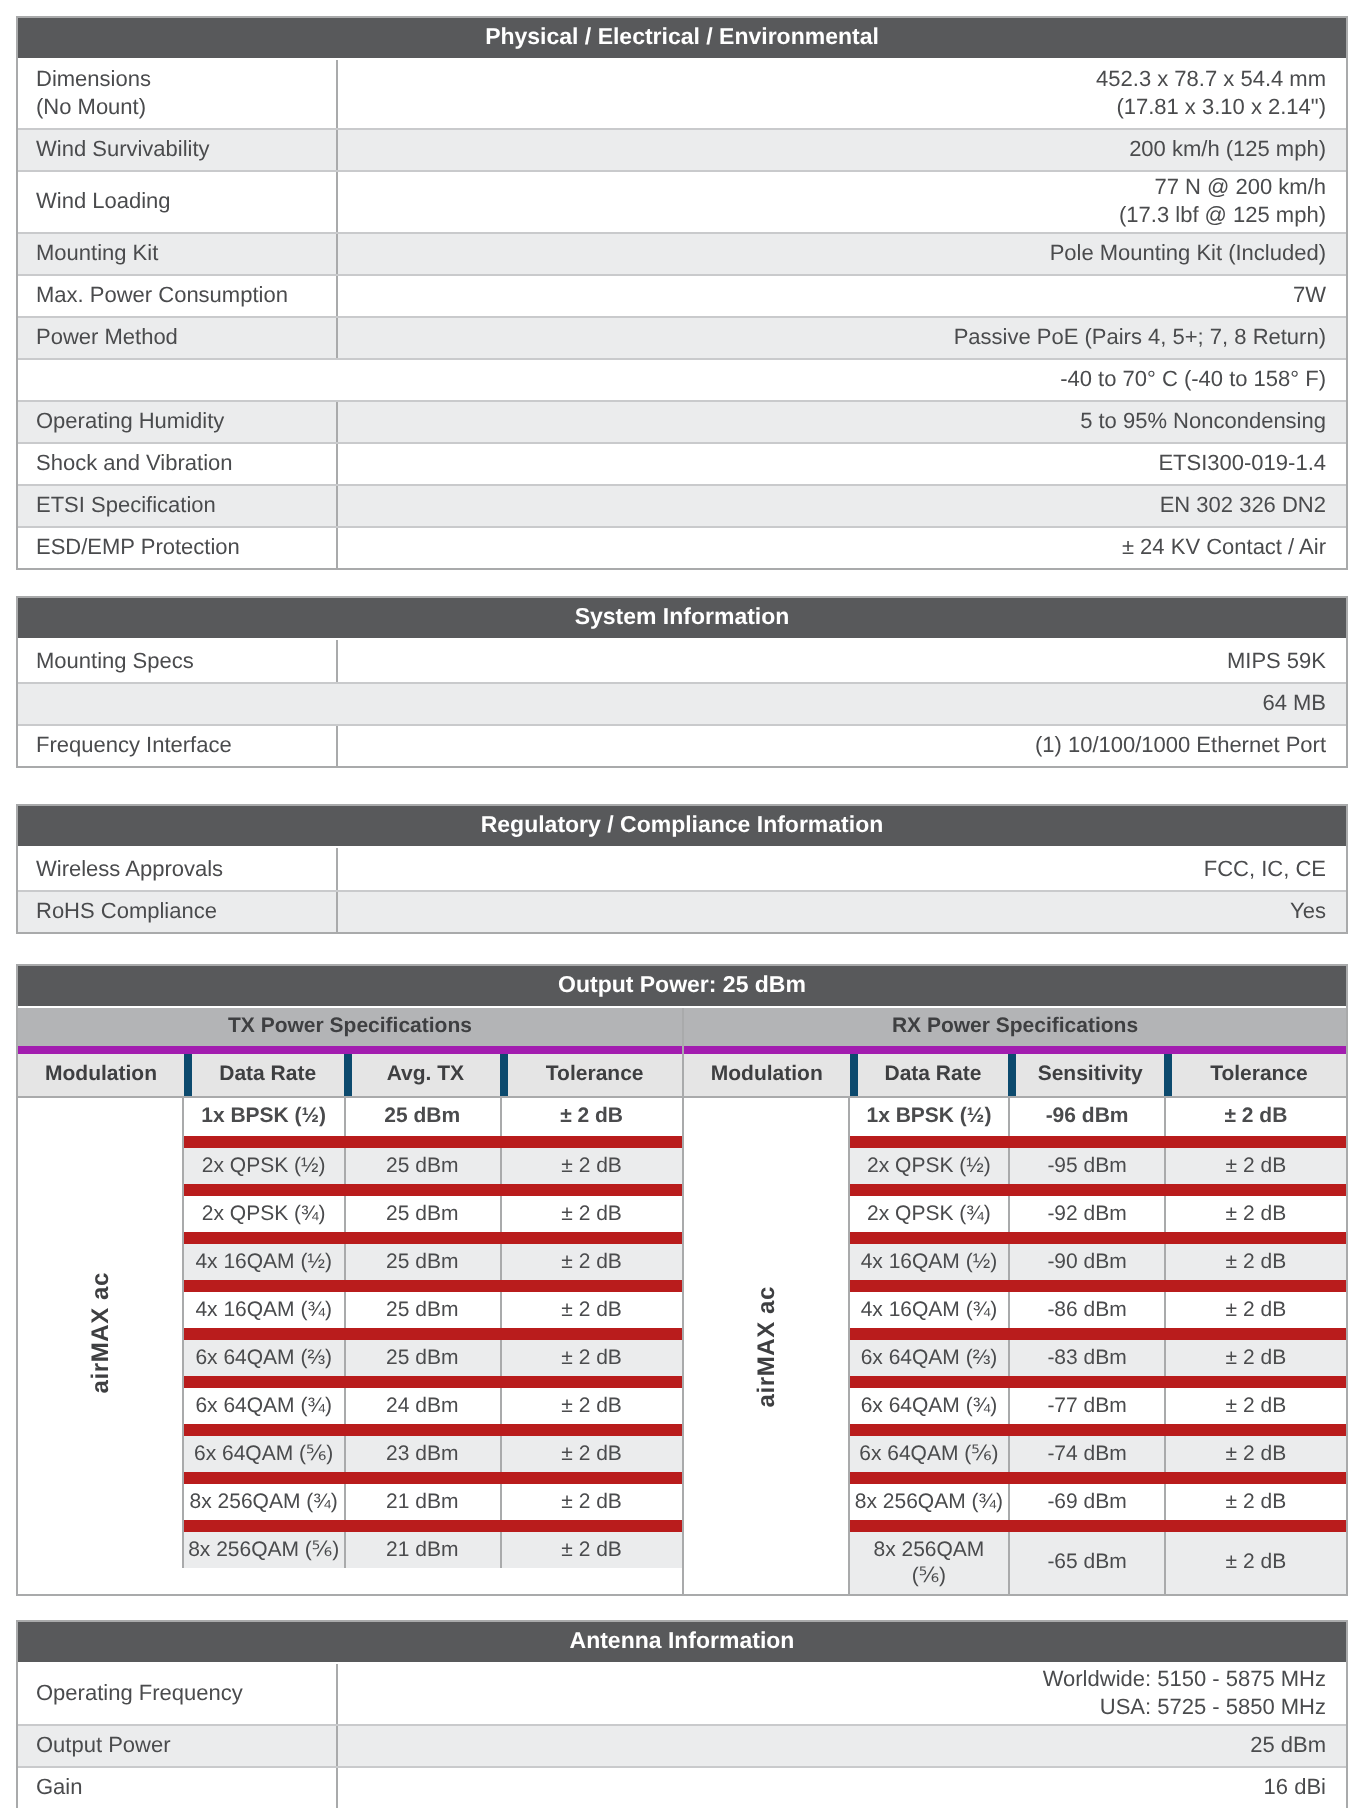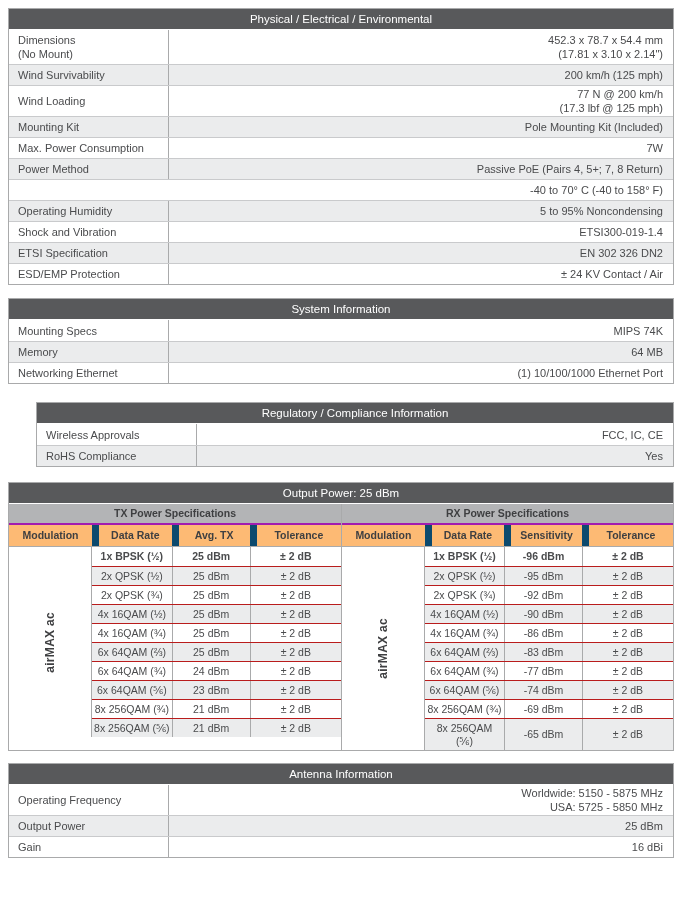--- a/index.html
+++ b/index.html
@@ -9,79 +9,79 @@
     font-family: "Liberation Sans", "DejaVu Sans", sans-serif;
     color: #4a4b4d;
     overflow: hidden;
   }
   .page { padding: 8px 8px 0 8px; }
 
   
   .spec-table { border: 1px solid #a9aaab; background: #ffffff; }
   .spec-header {
     background: #58595b; color: #ffffff;
-    font-weight: normal; font-size: 11.5px; line-height: 14px;
+    font-weight: bold; font-size: 11.5px; line-height: 14px;
     text-align: center; padding: 3px 16px;
     border-bottom: 1px solid #ffffff;
   }
   .spec-row { display: flex; border-top: 1px solid #c9cacc; min-height: 21px; }
   .spec-rows .spec-row:first-of-type { border-top: none; }
   .spec-rows .spec-row:nth-of-type(even) { background: #ebeced; }
   .spec-label {
     flex: 0 0 160px; border-right: 1px solid #a9aaab;
     padding: 3px 9px; font-size: 11px; line-height: 14px;
     display: flex; align-items: center; white-space: pre-line;
   }
   .spec-value {
     flex: 1; padding: 1px 10px; font-size: 11px; line-height: 14px;
     display: flex; align-items: center; justify-content: flex-end;
     text-align: right; white-space: pre-line;
   }
 
   .mb-a { margin-bottom: 13px; }
   .mb-b { margin-bottom: 18px; }
-  .mb-c { margin-bottom: 15px; margin-left: 28px; }
+  .mb-c { margin-bottom: 15px; }
   .mb-d { margin-bottom: 12px; }
 
   
   .op-halves { display: flex; }
   .op-half { flex: 1 1 50%; min-width: 0; }
   .op-half + .op-half { border-left: 1px solid #a9aaab; }
   .op-subheader {
     background: #b3b4b6; color: #3e3f41;
     text-align: center; font-weight: bold;
     font-size: 10.5px; line-height: 13px; padding: 3px 15px;
-    border-bottom: 2px solid #a21caf;
+    border-bottom: 4px solid #a21caf;
   }
   .op-colheads {
-    display: flex; background: #fdba74;
+    display: flex; background: #e5e5e5;
     border-bottom: 1px solid #a9aaab;
   }
   .op-colhead {
     padding: 4px 2px; text-align: center;
     font-size: 10.5px; line-height: 13px; font-weight: bold; color: #3e3f41;
   }
-  .op-colhead + .op-colhead { border-left: 7px solid #0c4a6e; }
+  .op-colhead + .op-colhead { border-left: 4px solid #0c4a6e; }
   .op-colhead.c-mod  { flex: 0 0 25%; }
   .op-colhead.c-rate { flex: 0 0 24%; }
   .op-colhead.c-val  { flex: 0 0 23.5%; }
   .op-colhead.c-tol  { flex: 1 1 auto; }
 
   .op-body { display: flex; }
   .op-modcol {
     flex: 0 0 25%; border-right: 1px solid #a9aaab;
     display: flex; align-items: center; justify-content: center;
     background: #ffffff;
   }
   .vertical-label {
     writing-mode: vertical-rl; transform: rotate(180deg);
     font-weight: bold; font-size: 12px; letter-spacing: 0.3px; color: #3e3f41;
   }
   .op-rows { flex: 1 1 auto; min-width: 0; }
-  .op-row { display: flex; border-top: 1px solid #b91c1c; min-height: 19px; }
+  .op-row { display: flex; border-top: 6px solid #b91c1c; min-height: 19px; }
   .op-rows .op-row:first-of-type { border-top: none; font-weight: bold; }
   .op-rows .op-row:nth-of-type(even) { background: #ebeced; }
   .op-cell {
     padding: 2.5px 2px; text-align: center;
     font-size: 10.5px; line-height: 13px;
     display: flex; align-items: center; justify-content: center;
   }
   .op-cell + .op-cell { border-left: 1px solid #a9aaab; }
   .op-cell.c-rate { flex: 0 0 32%; }
   .op-cell.c-val  { flex: 0 0 31.3%; }
@@ -156,30 +156,29 @@
         </div>
       </div>
   </section>
 
   <section class="spec-table mb-b">
     <div class="spec-header">System Information</div>
     <div class="spec-rows">
 
         <div class="spec-row">
           <div class="spec-label">Mounting Specs</div>
-          <div class="spec-value">MIPS 74K</div>
-        </div>
-
-        <div class="spec-row">
-          <div class="spec-label">Memory</div>
+          <div class="spec-value">MIPS 59K</div>
+        </div>
+
+        <div class="spec-row">
           <div class="spec-value">64 MB</div>
         </div>
 
         <div class="spec-row">
-          <div class="spec-label">Networking Ethernet</div>
+          <div class="spec-label">Frequency Interface</div>
           <div class="spec-value">(1) 10/100/1000 Ethernet Port</div>
         </div>
       </div>
   </section>
 
   <section class="spec-table mb-c">
     <div class="spec-header">Regulatory / Compliance Information</div>
     <div class="spec-rows">
 
         <div class="spec-row">

